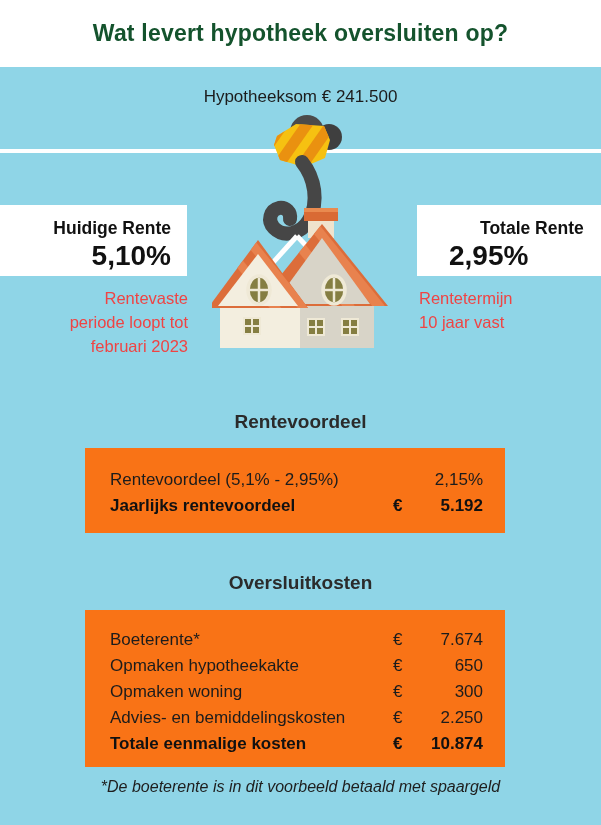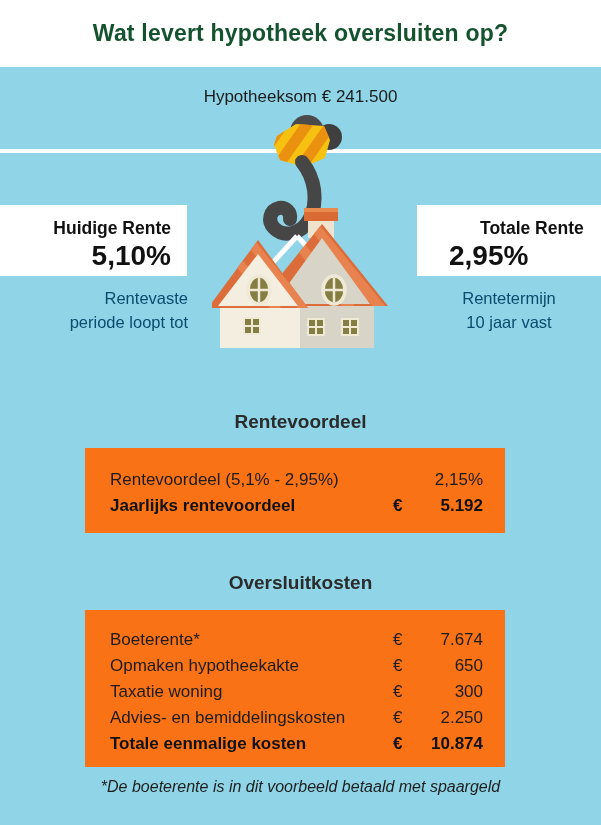--- a/index.html
+++ b/index.html
@@ -18,23 +18,23 @@
   .white-line{position:absolute;left:0;top:149px;width:601px;height:4px;background:#ffffff;}
 
   .illu{position:absolute;left:212px;top:112px;width:176px;height:240px;}
 
   .rate-box{position:absolute;top:205px;height:71px;background:#ffffff;box-sizing:border-box;}
   .rate-box.left{left:0;width:187px;text-align:right;padding:11px 16px 0 0;}
   .rate-box.right{left:417px;width:184px;text-align:left;padding:11px 0 0 19px;}
   .rate-label{font-size:17.5px;font-weight:bold;color:#111;line-height:24px;padding-left:44px;}
   .rate-value{font-size:28px;font-weight:bold;color:#111;line-height:32px;margin-left:13px;}
 
-  .rate-note{position:absolute;top:286px;font-size:16.5px;color:#0c4a6e;line-height:24px;}
+  .rate-note{position:absolute;top:286px;font-size:16.5px;color:#ef4444;line-height:24px;}
   .rate-note.left{left:0;width:188px;text-align:right;}
-  .rate-note.right{left:419px;width:180px;text-align:center;}
+  .rate-note.right{left:419px;width:180px;text-align:left;}
 
   .section-heading{position:absolute;left:0;width:601px;text-align:center;
                    font-size:19px;font-weight:bold;color:#2b2b2b;}
   #benefit-heading{top:411px;}
   #costs-heading{top:572px;}
 
   .table-box{position:absolute;left:85px;width:420px;background:#f97316;box-sizing:border-box;
              padding-left:25px;padding-right:22px;}
   #benefit-box{top:448px;height:85px;padding-top:19px;}
   #costs-box{top:610px;height:157px;padding-top:17px;}
@@ -139,20 +139,21 @@
     </g>
   </svg>
 
   <div class="rate-box left">
     <div class="rate-label">Huidige Rente</div>
     <div class="rate-value">5,10%</div>
   </div>
   <div class="rate-note left">
     <div>Rentevaste</div>
     <div>periode loopt tot</div>
+    <div>februari 2023</div>
   </div>
 
   <div class="rate-box right">
     <div class="rate-label">Totale Rente</div>
     <div class="rate-value">2,95%</div>
   </div>
   <div class="rate-note right">
     <div>Rentetermijn</div>
     <div>10 jaar vast</div>
   </div>
@@ -177,21 +178,21 @@
       <span class="lbl">Boeterente*</span>
       <span class="cur">€</span>
       <span class="val">7.674</span>
     </div>
     <div class="trow">
       <span class="lbl">Opmaken hypotheekakte</span>
       <span class="cur">€</span>
       <span class="val">650</span>
     </div>
     <div class="trow">
-      <span class="lbl">Taxatie woning</span>
+      <span class="lbl">Opmaken woning</span>
       <span class="cur">€</span>
       <span class="val">300</span>
     </div>
     <div class="trow">
       <span class="lbl">Advies- en bemiddelingskosten</span>
       <span class="cur">€</span>
       <span class="val">2.250</span>
     </div>
     <div class="trow bold">
       <span class="lbl">Totale eenmalige kosten</span>

